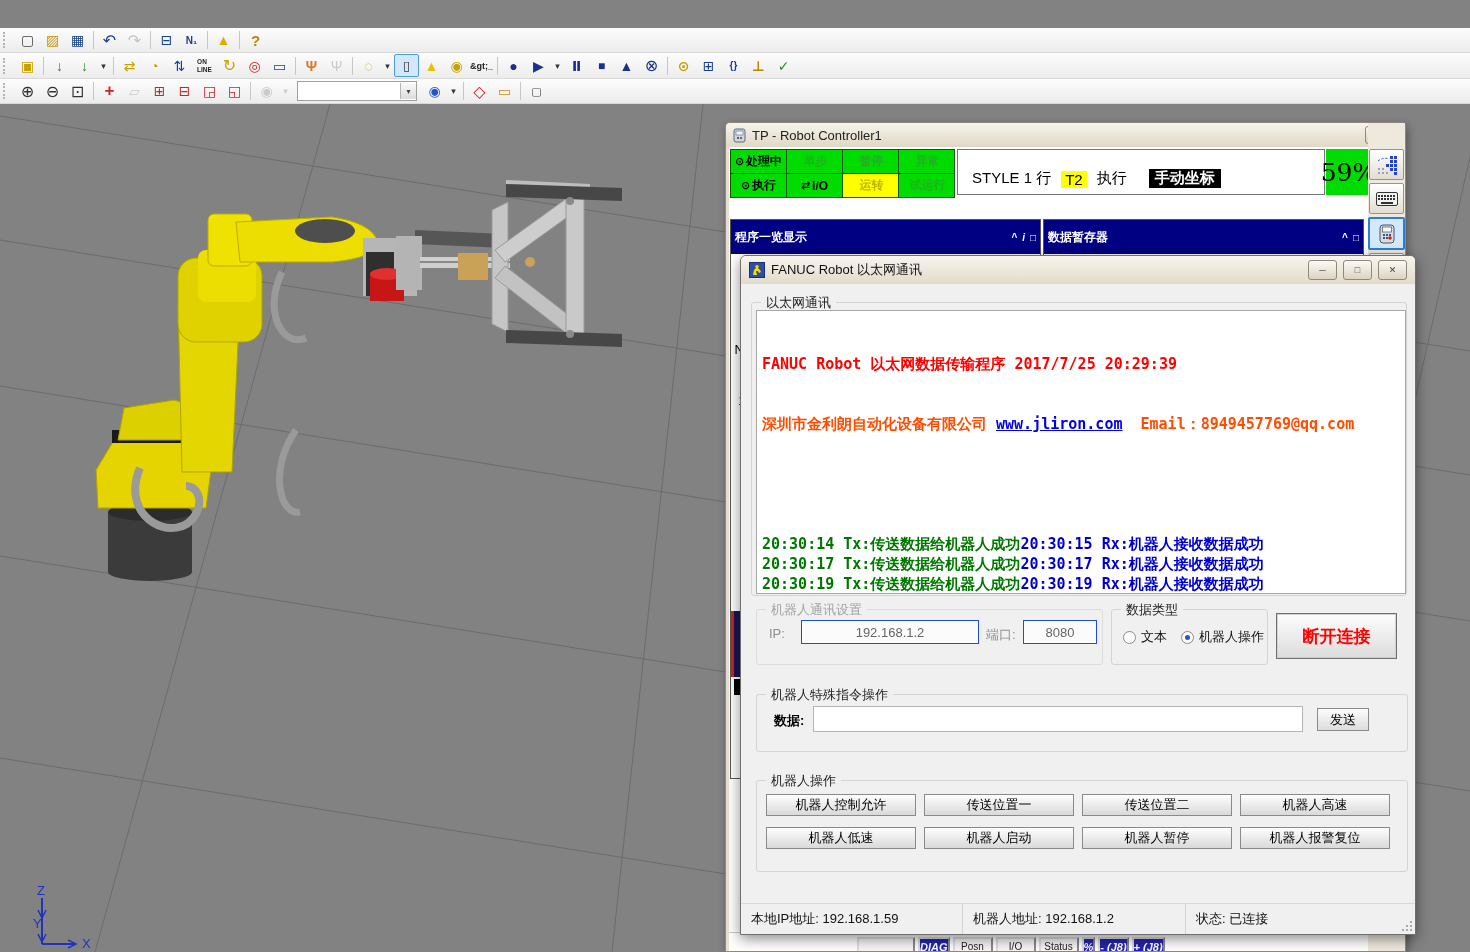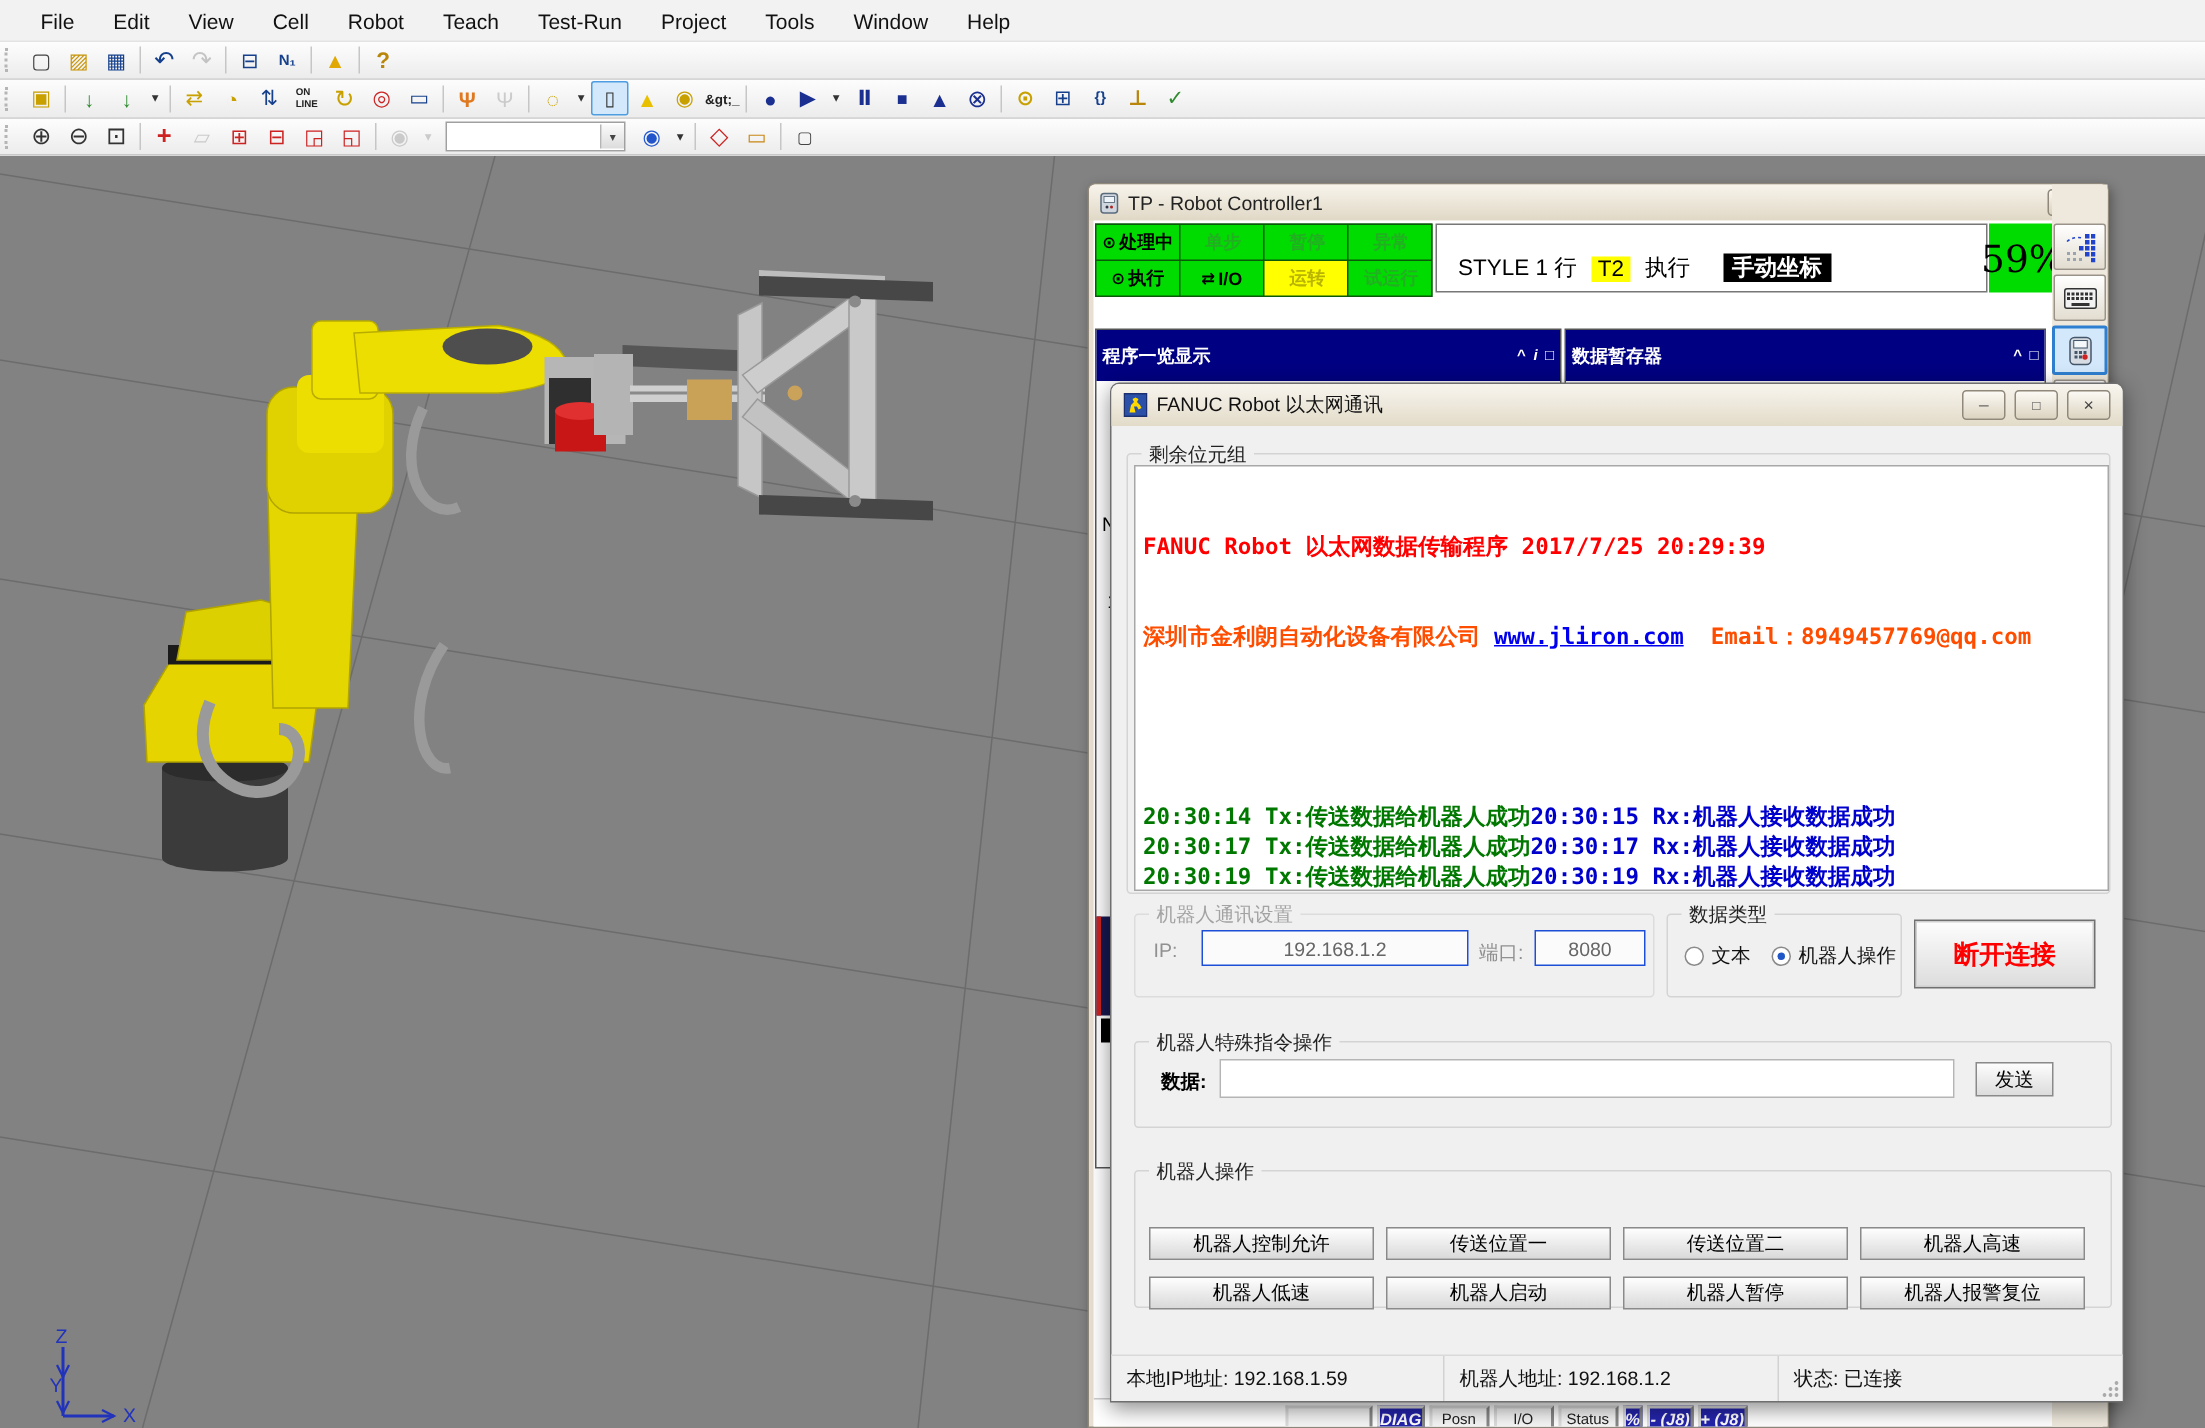--- a/index.html
+++ b/index.html
@@ -81,56 +81,40 @@
   .fld{position:absolute;height:24px;background:#fbfbfb;border:1px solid #1d4ed8;font-size:13px;color:#666;display:flex;align-items:center;justify-content:center;box-sizing:border-box;}
   .dlbl{position:absolute;font-size:13px;}
   .dlbl.gray{color:#909090;}
   .radio{position:absolute;display:flex;align-items:center;gap:5px;font-size:13px;color:#111;}
   .rdot{width:13px;height:13px;border-radius:50%;border:1px solid #8a8a8a;background:#fff;box-sizing:border-box;position:relative;}
   .radio.checked .rdot::after{content:"";position:absolute;left:3px;top:3px;width:5px;height:5px;border-radius:50%;background:#1f57c8;}
   .btn{border:1px solid #8a8a8a;background:linear-gradient(#fdfdfd,#dcdcdc);display:flex;align-items:center;justify-content:center;box-sizing:border-box;}
   .disconnect{position:absolute;left:535px;top:357px;width:121px;height:46px;font-size:17px;font-weight:bold;color:var(--disconnect_red);border:1px solid #707070;box-shadow:0 0 0 1px #cfcfcf inset;}
   .datain{position:absolute;left:72px;top:450px;width:490px;height:26px;background:#fff;border:1px solid #b5b5b5;box-sizing:border-box;font-size:13px;padding:0 4px;}
   .sendbtn{position:absolute;left:576px;top:452px;width:52px;height:23px;font-size:13px;}
-  .opsgrid{position:absolute;left:25px;top:562px;display:grid;grid-template-columns:repeat(4,150px);column-gap:8px;row-gap:11px;}
+  .opsgrid{position:absolute;left:25px;top:538px;display:grid;grid-template-columns:repeat(4,150px);column-gap:8px;row-gap:11px;}
   .opbtn{height:22px;font-size:13px;border:1px solid #8a8a8a;background:linear-gradient(#fefefe,#d9d9d9);display:flex;align-items:center;justify-content:center;}
   .dstatus{position:absolute;left:0;right:0;bottom:0;height:30px;background:#f0f0f0;border-top:1px solid #d9d9d9;display:flex;align-items:center;font-size:13px;color:#111;}
   .dpane{padding-left:10px;box-sizing:border-box;border-right:1px solid #d2d2d2;height:100%;display:flex;align-items:center;}
   .dpane.p1{width:222px;}
   .dpane.p2{width:223px;}
   .dpane.p3{flex:1;border-right:none;}
   .gripdots{position:absolute;right:2px;bottom:2px;width:12px;height:12px;background:
     radial-gradient(circle at 2px 10px,#aaa 1px,transparent 1.5px),
     radial-gradient(circle at 6px 10px,#aaa 1px,transparent 1.5px),
     radial-gradient(circle at 10px 10px,#aaa 1px,transparent 1.5px),
     radial-gradient(circle at 6px 6px,#aaa 1px,transparent 1.5px),
     radial-gradient(circle at 10px 6px,#aaa 1px,transparent 1.5px),
     radial-gradient(circle at 10px 2px,#aaa 1px,transparent 1.5px);}
 </style>
 </head>
 <body>
 
 <div class="app">
 
-  <div class="menubar">
-    <div class="tb-items">
-
-    <span class="menu-item">File</span>
-        <span class="menu-item">Edit</span>
-        <span class="menu-item">View</span>
-        <span class="menu-item">Cell</span>
-        <span class="menu-item">Robot</span>
-        <span class="menu-item">Teach</span>
-        <span class="menu-item">Test-Run</span>
-        <span class="menu-item">Project</span>
-        <span class="menu-item">Tools</span>
-        <span class="menu-item">Window</span>
-        <span class="menu-item">Help</span>
-      </div>
-  </div>
 
   <div class="toolbar tb1">
     <span class="grip"></span>
     <div class="tb-items">
 
     <span class="tbtn" style="color:#444">▢</span>
         <span class="tbtn" style="color:#c8960c">▨</span>
         <span class="tbtn" style="color:#16408c">▦</span>
         <span class="tbsep"></span>
         <span class="tbtn" style="color:#16408c;font-size:16px">↶</span>
@@ -486,21 +470,21 @@
         <span class="dbtn">
             <span>□</span>
           </span>
         <span class="dbtn">
             <span>✕</span>
           </span>
       </span>
     </div>
 
     <div class="group" style="left:10px;top:46px;width:654px;height:292px">
-      <span class="gcap">剩余位元组</span>
+      <span class="gcap">以太网通讯</span>
     </div>
     <div class="logbox">
       <div class="lg-red">FANUC Robot 以太网数据传输程序 2017/7/25 20:29:39</div>
       <div><span class="lg-orange">深圳市金利朗自动化设备有限公司 </span><span class="lg-link">www.jliron.com</span><span class="lg-orange">  Email：8949457769@qq.com</span></div>
       <div>
         
       <div class="logline"><span class="lg-tx">20:30:14 </span><span class="lg-tx">Tx:传送数据给机器人成功</span><span class="lg-rx">20:30:15 </span><span class="lg-rx">Rx:机器人接收数据成功</span></div><div class="logline"><span class="lg-tx">20:30:17 </span><span class="lg-tx">Tx:传送数据给机器人成功</span><span class="lg-rx">20:30:17 </span><span class="lg-rx">Rx:机器人接收数据成功</span></div><div class="logline"><span class="lg-tx">20:30:19 </span><span class="lg-tx">Tx:传送数据给机器人成功</span><span class="lg-rx">20:30:19 </span><span class="lg-rx">Rx:机器人接收数据成功</span></div></div>
     </div>
 
     <div class="group" style="left:15px;top:353px;width:345px;height:54px;border-color:#dcdcdc">

